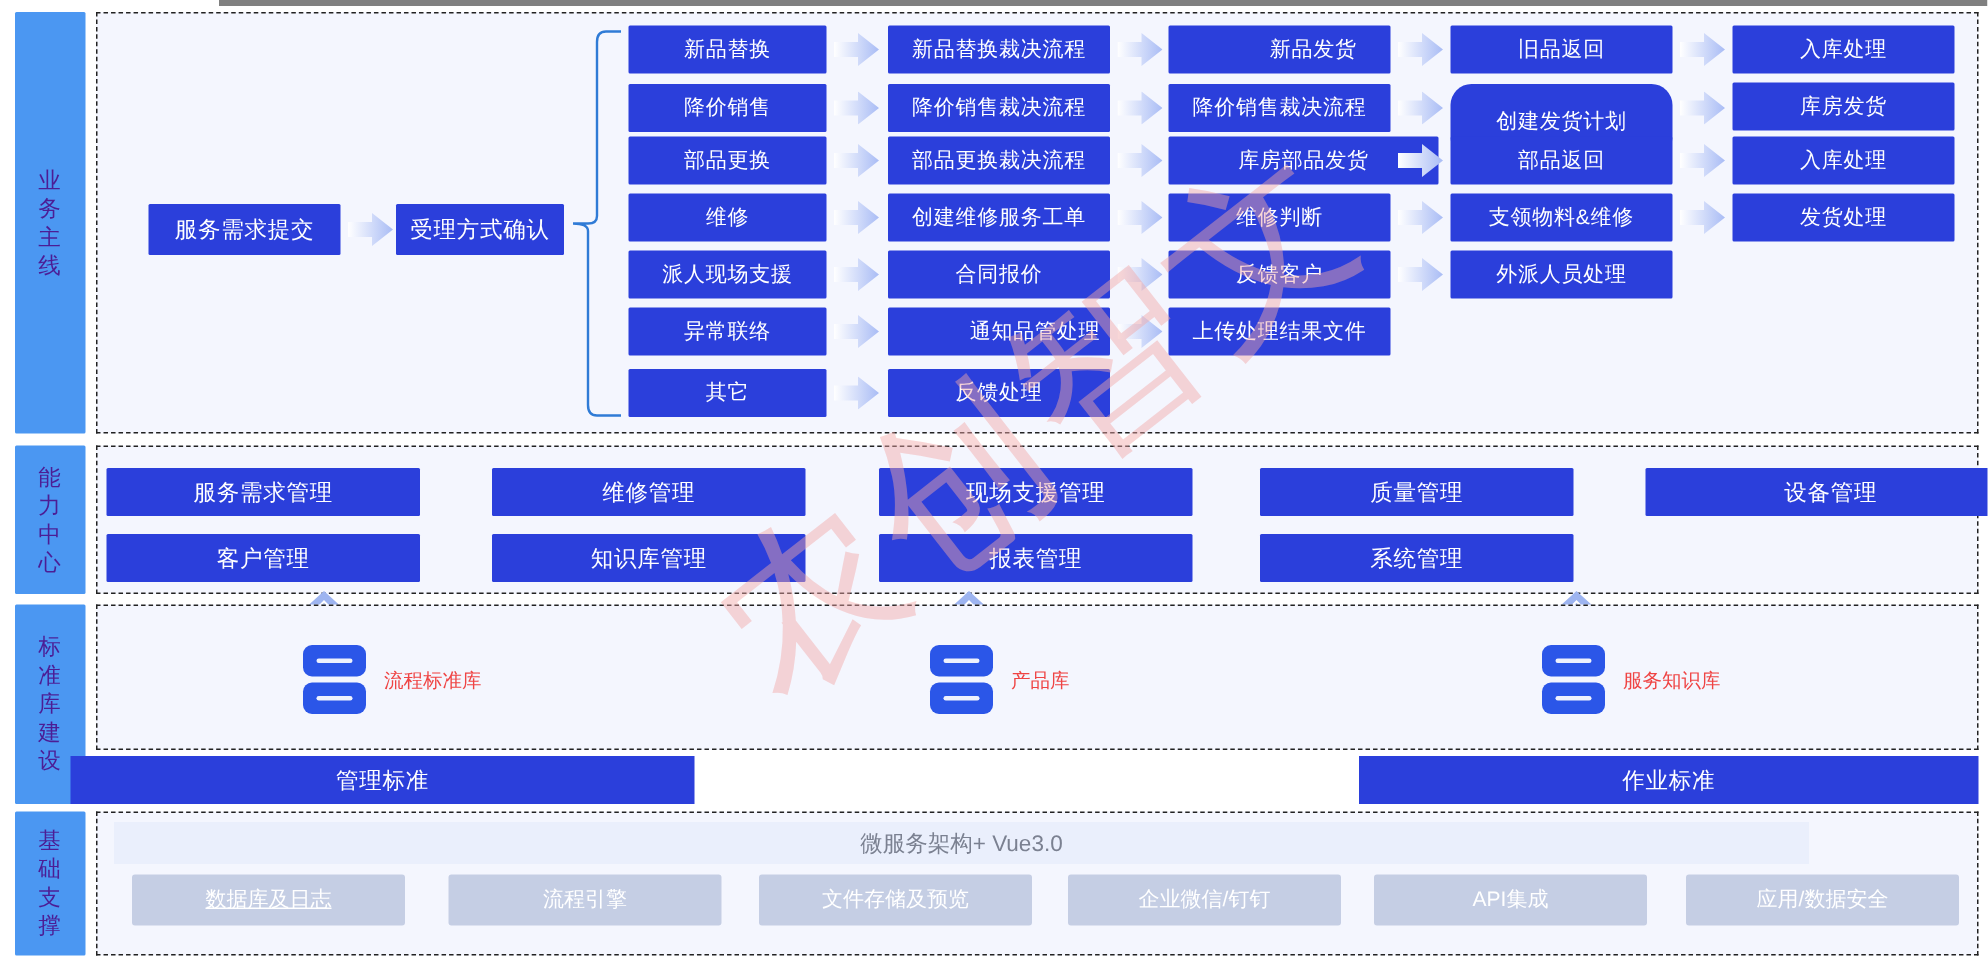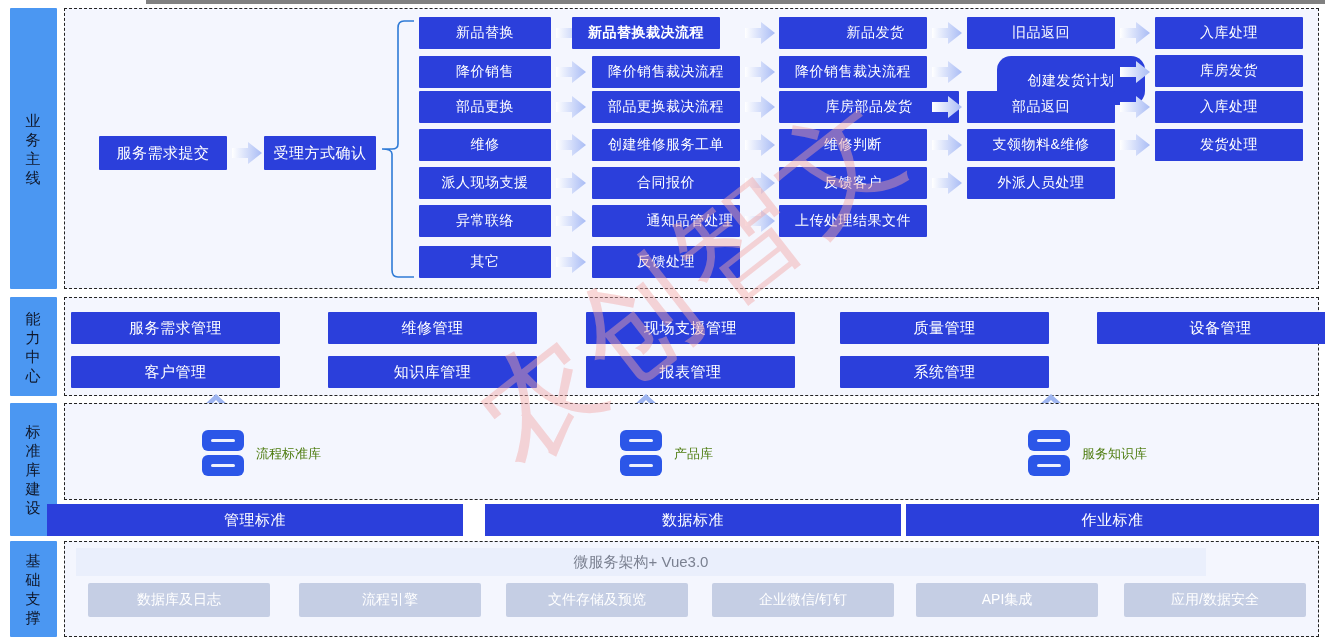--- a/index.html
+++ b/index.html
@@ -19,21 +19,21 @@
   .top-strip {
     position: absolute; left: 146px; top: 0; width: 1179px; height: 4px;
     background: #808080;
   }
 
   
   .side-label {
     position: absolute;
     left: 10px; width: 47px;
     background: #4B97F2;
-    color: #0f172a;
+    color: #4c1d95;
     font-size: 15px;
     line-height: 19px;
     letter-spacing: 1px;
     display: flex;
     align-items: center;
     justify-content: center;
     text-align: center;
     border-radius: 1px;
   }
   .side-label span { display: block; width: 17px; }
@@ -80,21 +80,21 @@
     position: absolute; left: 0; width: 42px; height: 21px;
     background: #2B56E8; border-radius: 6px;
   }
   .dbicon .slab.a { top: 0; }
   .dbicon .slab.b { top: 25px; }
   .dbicon .slab::after {
     content: ""; position: absolute; left: 9px; top: 9px;
     width: 24px; height: 2.5px; background: #eef1fd; border-radius: 2px;
   }
   .db-label {
-    position: absolute; font-size: 13px; color: #4d7c0f; white-space: nowrap;
+    position: absolute; font-size: 13px; color: #ef4444; white-space: nowrap;
   }
 
   
   .stdbar {
     position: absolute; height: 32px;
     background: #2B3FDB; color: #fff;
     display: flex; align-items: center; justify-content: center;
     font-size: 15px; letter-spacing: .5px;
   }
 
@@ -212,21 +212,21 @@
       <svg viewBox="0 0 30 22">
         <path d="M0,6 L16,6 L16,0 L30,11 L16,22 L16,16 L0,16 Z" fill="url(#ag0)"></path>
       </svg>
     </div>
   <div class="arrow" style="left:556px; top:251px;">
       <svg viewBox="0 0 30 22">
         <path d="M0,6 L16,6 L16,0 L30,11 L16,22 L16,16 L0,16 Z" fill="url(#ag0)"></path>
       </svg>
     </div>
 
-  <div class="pbox" style="left:572px; top:17px;  width:148px; height:32px;font-weight:bold;">新品替换裁决流程</div>
+  <div class="pbox" style="left:592px; top:17px;  width:148px; height:32px;">新品替换裁决流程</div>
   <div class="pbox" style="left:592px; top:56px;  width:148px; height:32px;">降价销售裁决流程</div>
   <div class="pbox" style="left:592px; top:91px;  width:148px; height:32px;">部品更换裁决流程</div>
   <div class="pbox" style="left:592px; top:129px; width:148px; height:32px;">创建维修服务工单</div>
   <div class="pbox" style="left:592px; top:167px; width:148px; height:32px;">合同报价</div>
   <div class="pbox" style="left:592px; top:205px; width:148px; height:32px;padding-left:48px;">通知品管处理</div>
   <div class="pbox" style="left:592px; top:246px; width:148px; height:32px;">反馈处理</div>
 
   <div class="arrow" style="left:745px; top:22px;">
       <svg viewBox="0 0 30 22">
         <path d="M0,6 L16,6 L16,0 L30,11 L16,22 L16,16 L0,16 Z" fill="url(#ag0)"></path>
@@ -285,21 +285,21 @@
         <path d="M0,6 L16,6 L16,0 L30,11 L16,22 L16,16 L0,16 Z" fill="url(#ag0)"></path>
       </svg>
     </div>
   <div class="arrow" style="left:932px; top:172px;">
       <svg viewBox="0 0 30 22">
         <path d="M0,6 L16,6 L16,0 L30,11 L16,22 L16,16 L0,16 Z" fill="url(#ag0)"></path>
       </svg>
     </div>
 
   <div class="pbox" style="left:967px; top:17px;  width:148px; height:32px;">旧品返回</div>
-  <div class="pbox" style="left:997px; top:56px;  width:148px; height:49px;border-radius:14px;">创建发货计划</div>
+  <div class="pbox" style="left:967px; top:56px;  width:148px; height:49px;border-radius:14px;">创建发货计划</div>
   <div class="pbox" style="left:967px; top:91px;  width:148px; height:32px;">部品返回</div>
   <div class="pbox" style="left:967px; top:129px; width:148px; height:32px;">支领物料&amp;维修</div>
   <div class="pbox" style="left:967px; top:167px; width:148px; height:32px;">外派人员处理</div>
 
   <div class="arrow" style="left:1120px; top:22px;">
       <svg viewBox="0 0 30 22">
         <path d="M0,6 L16,6 L16,0 L30,11 L16,22 L16,16 L0,16 Z" fill="url(#ag0)"></path>
       </svg>
     </div>
   <div class="arrow" style="left:1120px; top:61px;">
@@ -369,28 +369,27 @@
   </div>
   <div class="db-label" style="left:674px; top:445px;">产品库</div>
 
   <div class="dbicon" style="left:1028px; top:430px;">
     <div class="slab a"></div>
       <div class="slab b"></div>
   </div>
   <div class="db-label" style="left:1082px; top:445px;">服务知识库</div>
 
   <div class="stdbar" style="left:47px; top:504px; width:416px;">管理标准</div>
-  <div class="stdbar" style="left:485px; top:504px; width:416px;">数据标准</div>
   <div class="stdbar" style="left:906px; top:504px; width:413px;">作业标准</div>
 
   <div class="panel" style="left:64px; top:541px; width:1255px; height:96px;"></div>
 
   <div class="vuebar" style="left:76px; top:548px; width:1130px; height:28px;">微服务架构+ Vue3.0</div>
 
-  <div class="basechip" style="left:88px;  top:583px; width:182px;">数据库及日志</div>
+  <div class="basechip" style="left:88px;  top:583px; width:182px;text-decoration:underline;">数据库及日志</div>
   <div class="basechip" style="left:299px; top:583px; width:182px;">流程引擎</div>
   <div class="basechip" style="left:506px; top:583px; width:182px;">文件存储及预览</div>
   <div class="basechip" style="left:712px; top:583px; width:182px;">企业微信/钉钉</div>
   <div class="basechip" style="left:916px; top:583px; width:182px;">API集成</div>
   <div class="basechip" style="left:1124px;top:583px; width:182px;">应用/数据安全</div>
 
   <div class="watermark">
     <span>农创智文</span>
   </div>
 

